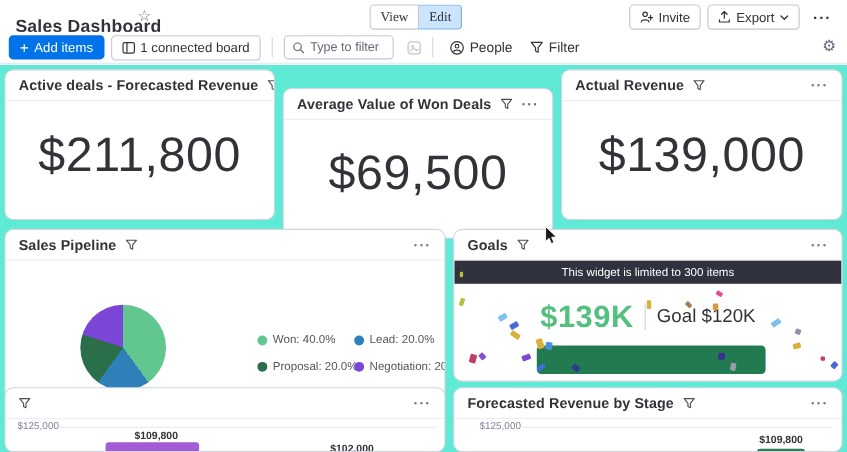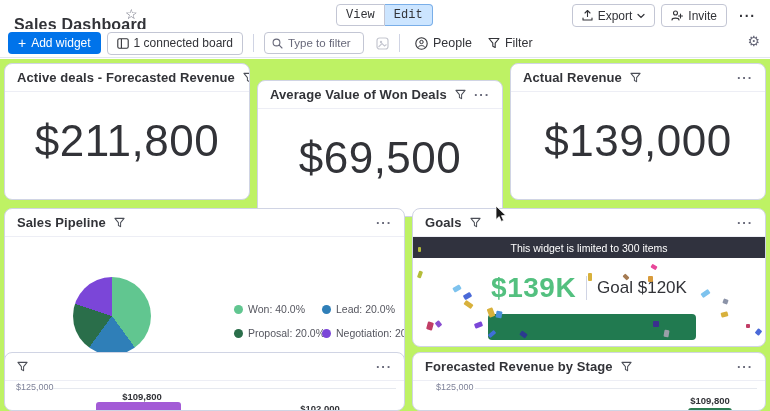--- a/index.html
+++ b/index.html
@@ -4,41 +4,41 @@
 <style>
   * { margin:0; padding:0; box-sizing:border-box; }
   html,body { width:770px; height:411px; overflow:hidden; }
   body { font-family:"Liberation Sans", sans-serif; background:#ffffff; color:#323338; position:relative; }
 
   
   .app-header { height:29px; position:relative; background:#fff; }
   .page-title { position:absolute; left:14px; top:16px; font-size:16px; font-weight:700; letter-spacing:.2px; }
   .star { position:absolute; left:125px; top:6px; font-size:14px; color:#676879; }
   .seg { position:absolute; left:336px; top:4px; display:flex; }
-  .seg button { font-family:Liberation Mono, monospace; font-size:12px; color:#323338; background:#fff; border:1px solid #c3c6d4; padding:3px 9px; cursor:pointer; }
+  .seg button { font-family:Liberation Serif, serif; font-size:12px; color:#323338; background:#fff; border:1px solid #c3c6d4; padding:3px 9px; cursor:pointer; }
   .seg button:first-child { border-radius:4px 0 0 4px; }
   .seg button:last-child { border-radius:0 4px 4px 0; border-left:none; }
   .seg button.active { background:#cce5ff; border-color:#79aee8; }
   .hdr-right { position:absolute; right:8px; top:4px; display:flex; align-items:center; gap:6px; }
   .btn { display:inline-flex; align-items:center; gap:5px; font-family:inherit; font-size:12px; color:#323338; background:#fff; border:1px solid #c3c6d4; border-radius:4px; padding:3px 9px; height:23px; cursor:pointer; }
   .dots { border:none; background:none; font-size:14px; color:#323338; letter-spacing:1px; padding:0 6px; cursor:pointer; font-weight:700; }
 
   
   .toolbar { height:29px; position:relative; background:#fff; border-bottom:1px solid #e2e6f0; display:flex; align-items:center; padding:0 8px; gap:6px; }
   .btn-primary { display:inline-flex; align-items:center; gap:5px; font-family:inherit; font-size:12px; color:#fff; background:#0073ea; border:none; border-radius:4px; padding:3px 10px; height:22px; cursor:pointer; }
   .vdiv { width:1px; height:18px; background:#d0d4e4; margin:0 4px; }
   .search-box { display:inline-flex; align-items:center; gap:5px; border:1px solid #c3c6d4; border-radius:4px; height:22px; padding:0 7px; width:100px; }
   .search-box input { border:none; outline:none; font-family:inherit; font-size:11.5px; width:70px; color:#323338; }
   .search-box input::placeholder { color:#676879; }
   .tool-link { display:inline-flex; align-items:center; gap:5px; font-size:12.5px; color:#323338; background:none; border:none; font-family:inherit; padding:2px 5px; cursor:pointer; }
   .icon-disabled { color:#c5c7d0; display:inline-flex; }
   .gear-btn { position:absolute; right:10px; top:4px; font-size:14px; color:#676879; background:none; border:none; cursor:pointer; }
 
   
-  .board { position:absolute; top:59px; left:0; right:0; bottom:0; background:#bef264; padding:4px; }
+  .board { position:absolute; top:59px; left:0; right:0; bottom:0; background:#5eead4; padding:4px; }
   .card { position:absolute; background:#fff; border:1px solid #d0d4e4; border-radius:8px; overflow:hidden; }
   .card-header { height:28px; display:flex; align-items:center; padding:0 12px; gap:8px; border-bottom:1px solid #edeef5; }
   .card-title { font-size:13px; font-weight:700; letter-spacing:.1px; white-space:nowrap; }
   .card-dots { margin-left:auto; color:#676879; font-size:13px; letter-spacing:1px; background:none; border:none; cursor:pointer; font-weight:700; }
   .funnel { display:inline-flex; cursor:pointer; }
 
   .kpi-body { height:108px; display:flex; align-items:center; justify-content:center; padding-bottom:10px; }
   .kpi-value { font-size:44px; font-weight:400; color:#323338; letter-spacing:.5px; }
 
   
@@ -75,49 +75,49 @@
   <div class="star">☆</div>
 
   <div class="seg">
     <button>View</button>
     <button class="active">Edit</button>
   </div>
 
   <div class="hdr-right">
     <button class="btn">
       <span>
+        <svg width="12" height="11" viewBox="0 0 12 11">
+            <circle cx="4.5" cy="3" r="2" stroke="#323338" stroke-width="1.1" fill="none"></circle>
+            <path d="M1 10 C1 7.5 8 7.5 8 10" stroke="#323338" stroke-width="1.1" fill="none" stroke-linecap="round"></path>
+            <path d="M9.5 4 L9.5 8 M7.5 6 L11.5 6" stroke="#323338" stroke-width="1.1" stroke-linecap="round"></path>
+          </svg>
+      </span>
+      <span>Invite</span>
+    </button>
+    <button class="btn">
+      <span>
         <svg width="11" height="11" viewBox="0 0 11 11">
             <path d="M5.5 0.5 L5.5 6.5 M3 3 L5.5 0.5 L8 3 M1 8 L1 10 L10 10 L10 8" stroke="#323338" stroke-width="1.1" fill="none" stroke-linecap="round" stroke-linejoin="round"></path>
           </svg>
       </span>
       <span>Export</span>
       <span>
         <svg width="8" height="6" viewBox="0 0 8 6">
             <path d="M1 1.5 L4 4.5 L7 1.5" stroke="#323338" stroke-width="1.2" fill="none" stroke-linecap="round"></path>
           </svg>
       </span>
     </button>
-    <button class="btn">
-      <span>
-        <svg width="12" height="11" viewBox="0 0 12 11">
-            <circle cx="4.5" cy="3" r="2" stroke="#323338" stroke-width="1.1" fill="none"></circle>
-            <path d="M1 10 C1 7.5 8 7.5 8 10" stroke="#323338" stroke-width="1.1" fill="none" stroke-linecap="round"></path>
-            <path d="M9.5 4 L9.5 8 M7.5 6 L11.5 6" stroke="#323338" stroke-width="1.1" stroke-linecap="round"></path>
-          </svg>
-      </span>
-      <span>Invite</span>
-    </button>
     <button class="dots">···</button>
   </div>
 </div>
 
 <div class="toolbar">
   <button class="btn-primary">
     <span style="font-size:14px; line-height:1;">+</span>
-    <span>Add widget</span>
+    <span>Add items</span>
   </button>
 
   <button class="btn">
     <span>
       <svg width="12" height="11" viewBox="0 0 12 11">
           <rect x="0.8" y="0.8" width="10.4" height="9.4" rx="1.5" stroke="#323338" stroke-width="1.1" fill="none"></rect>
           <line x1="4.4" y1="1" x2="4.4" y2="10" stroke="#323338" stroke-width="1.1"></line>
         </svg>
     </span>
     <span>1 connected board</span>

